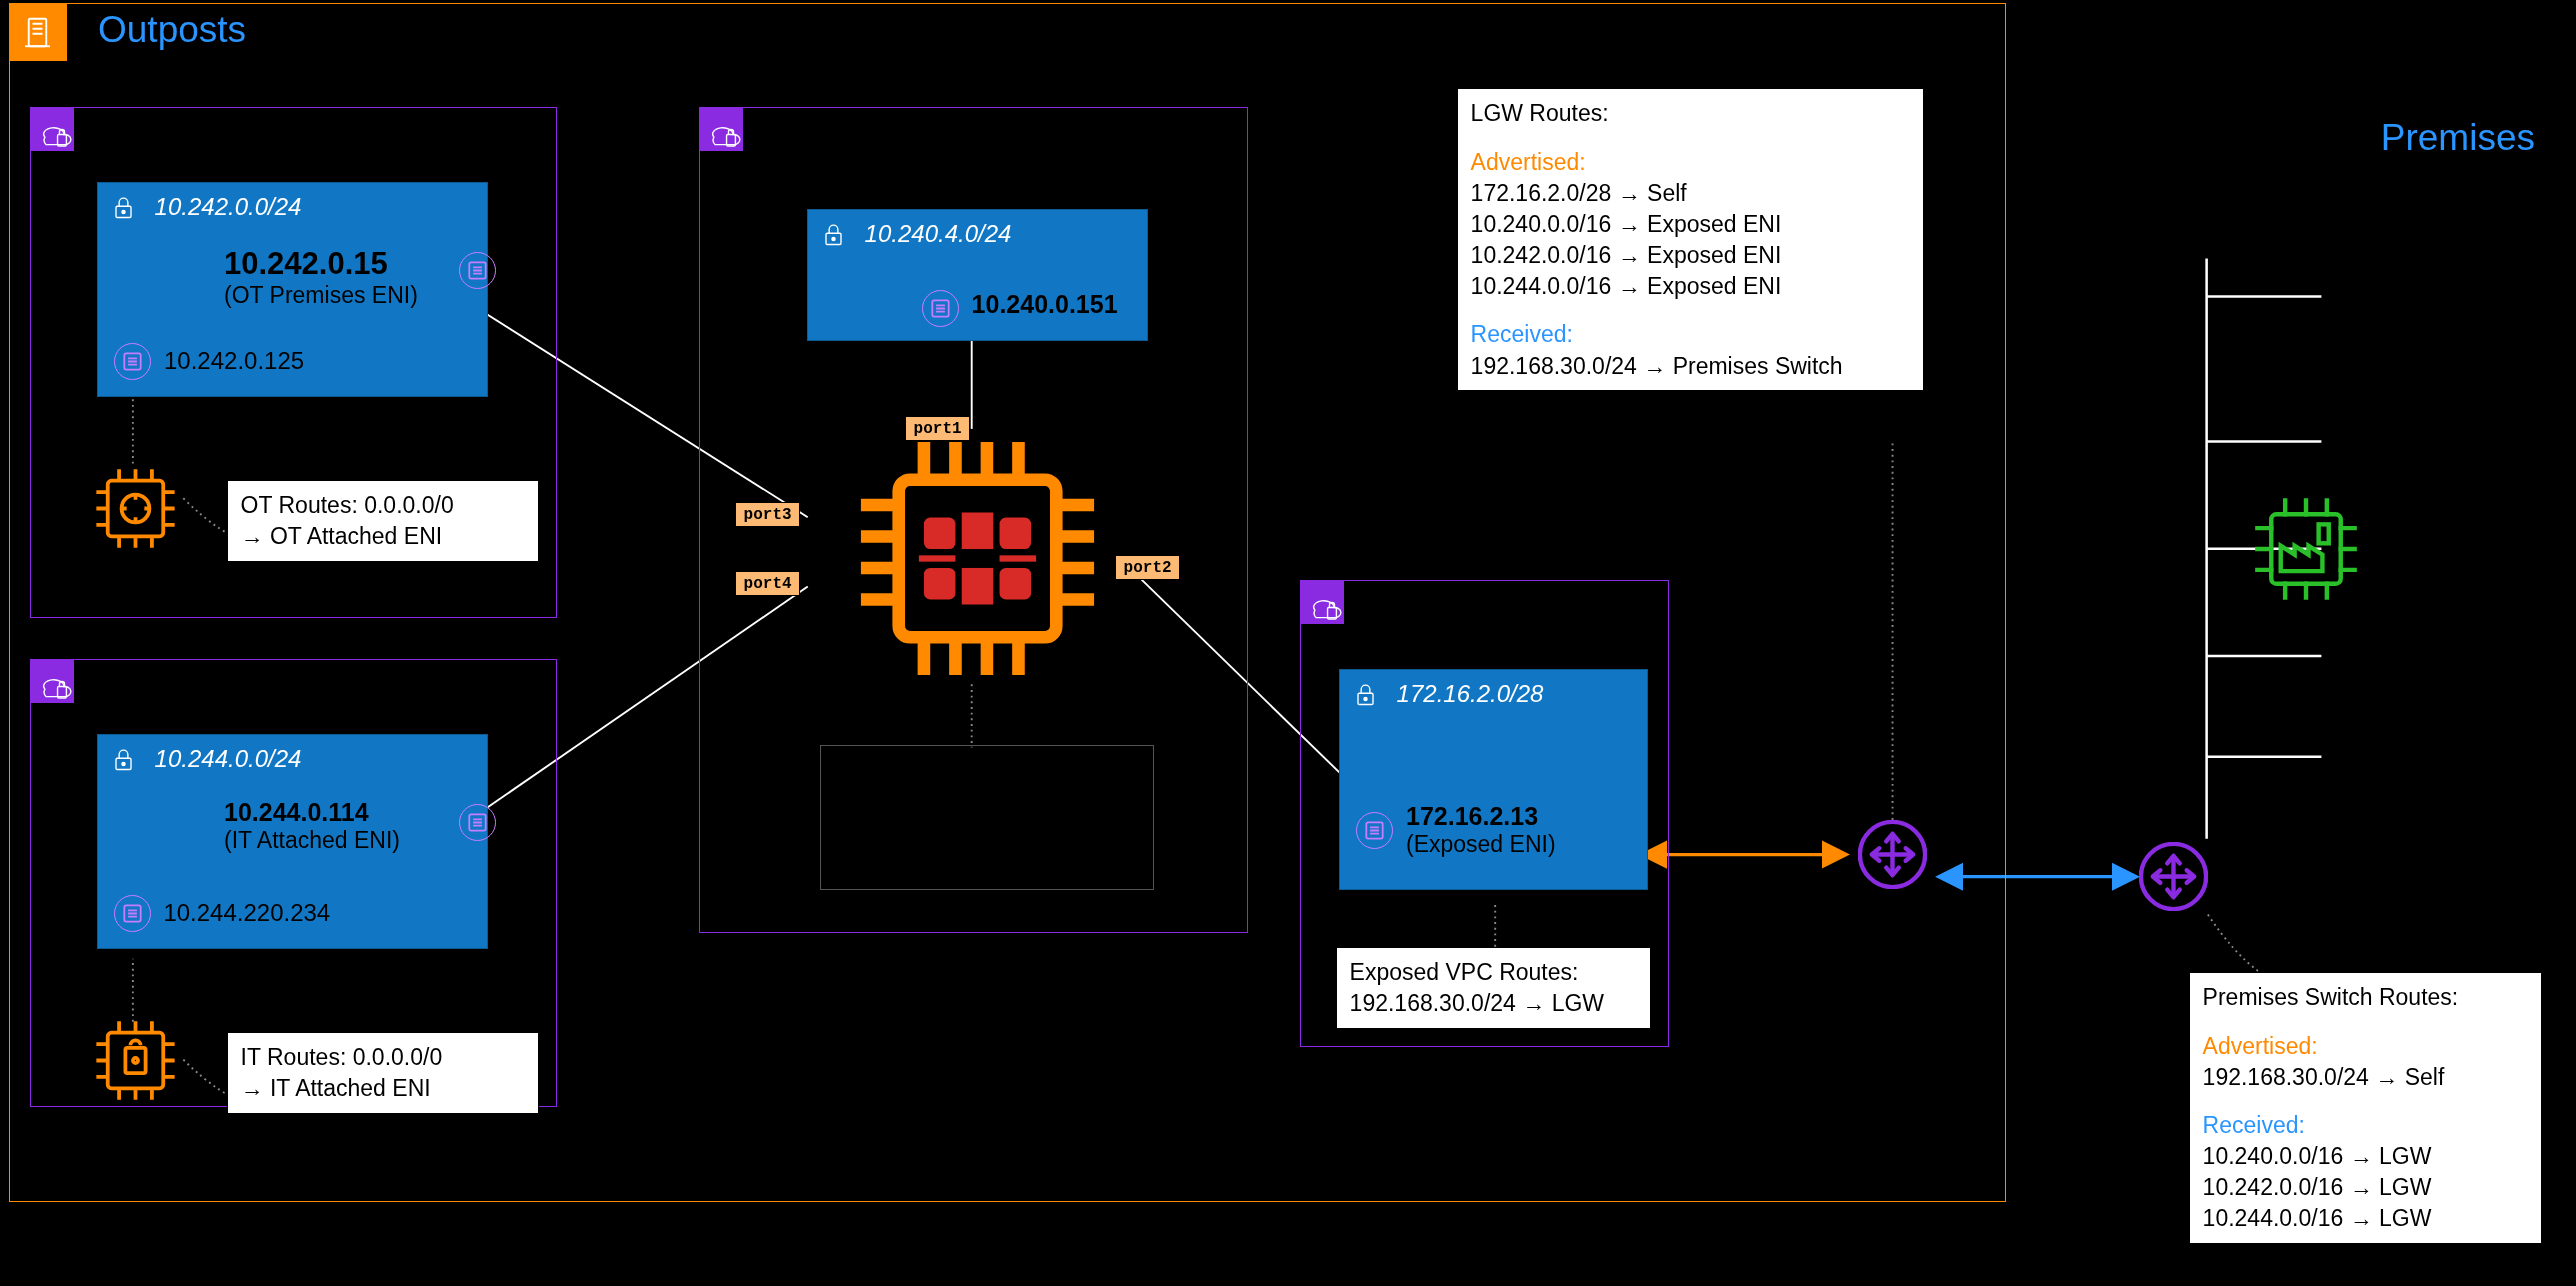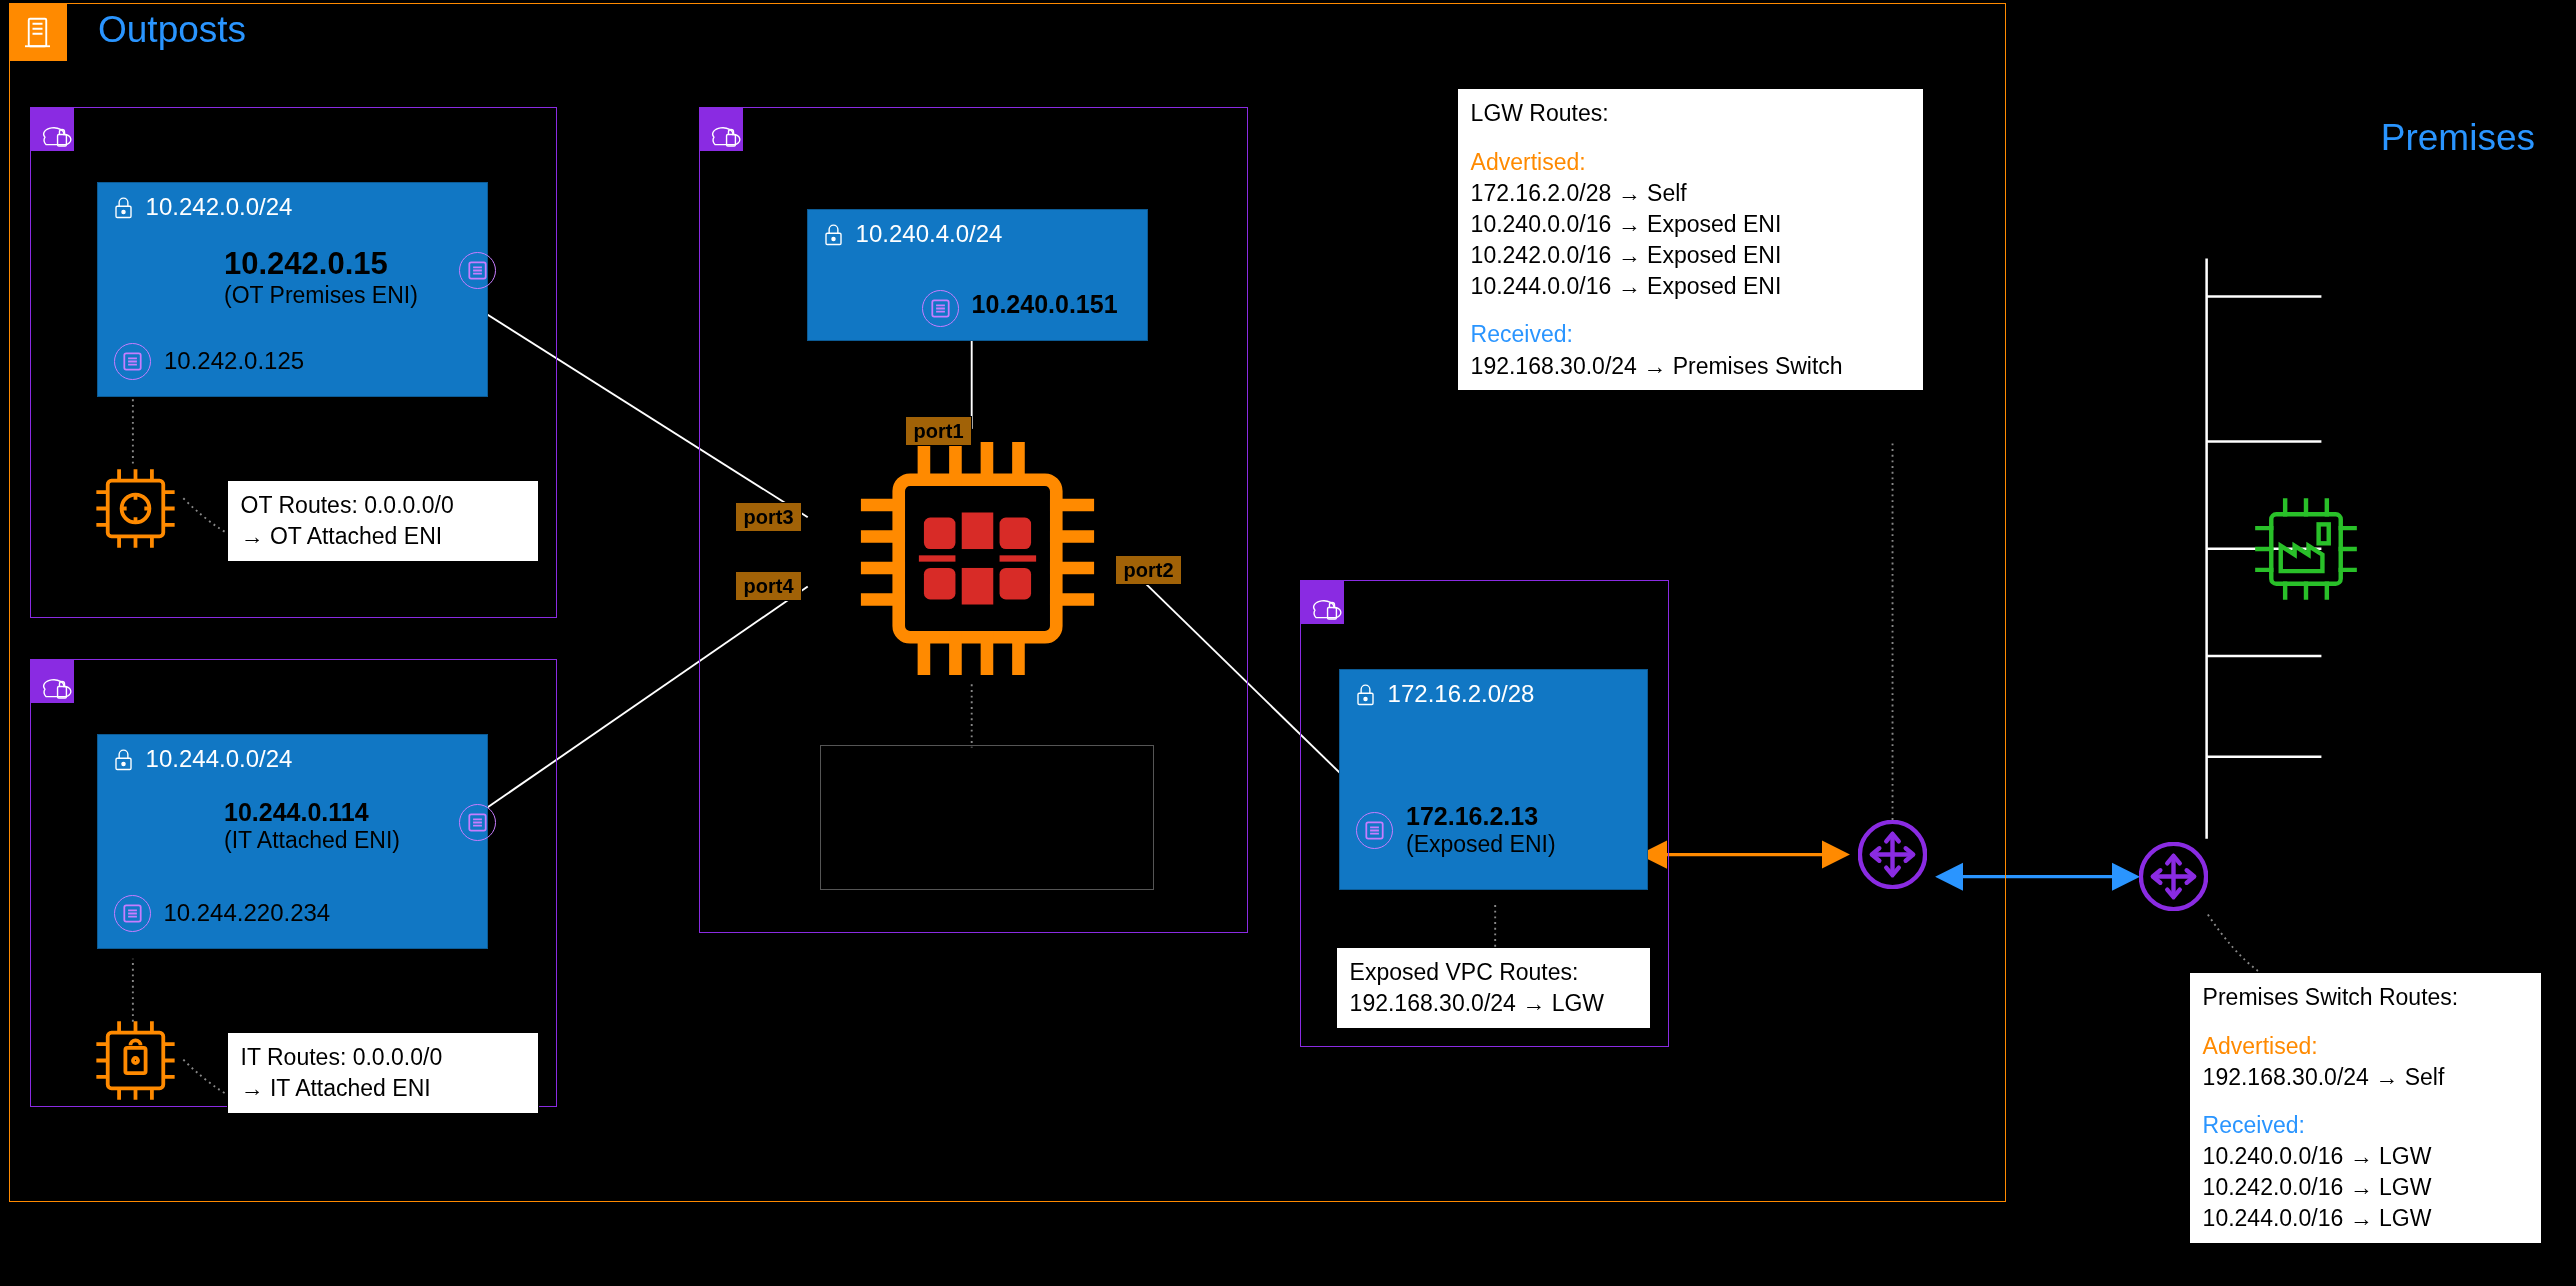--- a/index.html
+++ b/index.html
@@ -25,37 +25,37 @@
   }
   .vpc-box { border: 1.9px solid #8A2BE2; }
   .vpc-icon-box {
     width: 43px; height: 43px; background:#8A2BE2;
     display:flex;align-items:center;justify-content:center;
   }
   .subnet {
     background:#1177C4; border:0.6px solid #0c5b95;
   }
   .subnet-header {
-    display:flex; gap:10px; align-items:center; padding:10px 12.6px;
-    color:#fff; font-size:24px;
+    display:flex; gap:19px; align-items:center; padding:10px 12.6px;
+    color:#fff; font-size:24px;font-style:italic;
   }
   .lock-svg { width:25px; height:25px; }
   .eni-svg { width:29px; height:29px; }
   .eni-wrap {
     width:37px;height:37px;border:1.3px solid #C77DFF;border-radius:50%;
     display:flex;align-items:center;justify-content:center;
   }
   .cpu-svg { stroke:#FF8A00; stroke-width:6; fill:none; }
   .tooltip {
     background:#fff; border:0.6px solid #000; padding:8.8px 12.6px;
     font-size:23px; line-height:1.35; color:#000;
   }
   .port-label {
-    background:#a16207; border:0.6px solid #000; padding:2.5px 7.6px;
-    font-size:20px; font-weight:700;
+    background:#fdba74; border:0.6px solid #000; padding:2.5px 7.6px;
+    font-size:16px; font-weight:700;font-family:Liberation Mono, monospace;
   }
   .ip-bold { font-weight:700; }
   .desc { font-size:23px; color:#000; }
   .router-svg { width:69px;height:69px; }
   .adv-label { color:#FF8A00; }
   .recv-label { color:#2A95FF; }
 </style>
 </head>
 <body>
 

